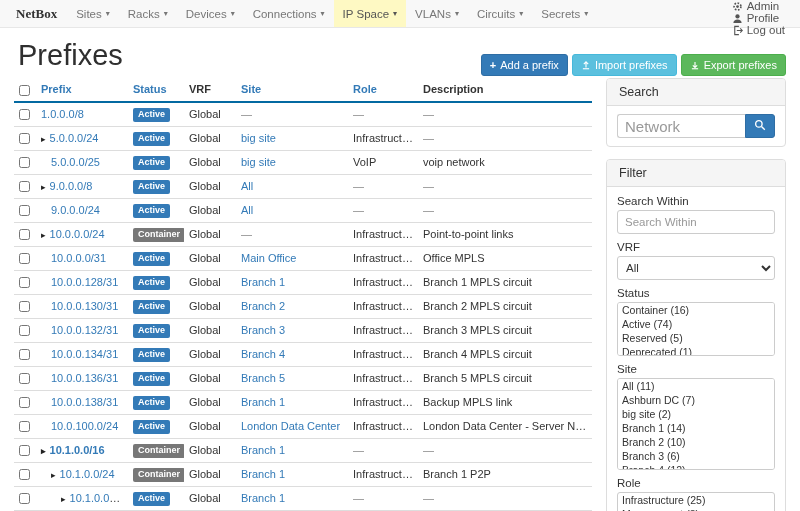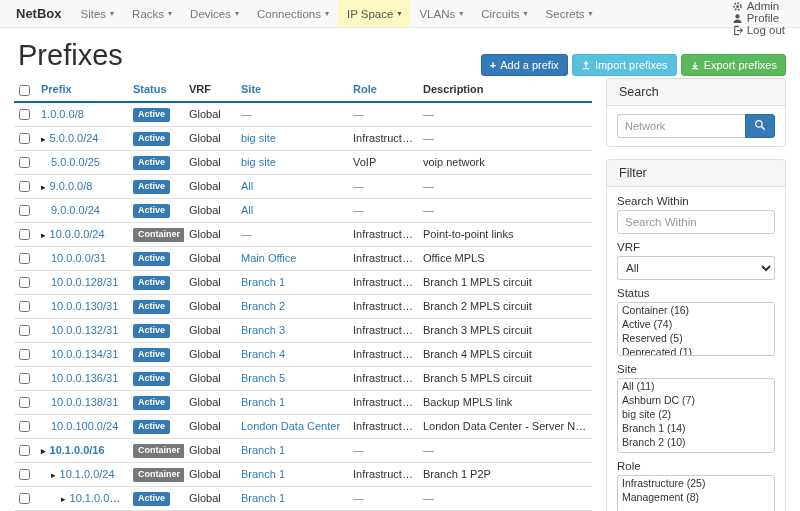--- a/index.html
+++ b/index.html
@@ -2,21 +2,21 @@
 <html><head>
 <meta charset="utf-8">
 <style>
   * { box-sizing: border-box; margin: 0; padding: 0; }
   html,body { background:#fff; }
   body { font-family: "Liberation Sans", sans-serif; color:#333; }
   .app { width:800px; height:511px; overflow:hidden; background:#fff; position:relative; }
 
   
   .navbar { height:28px; background:#f8f8f8; border-bottom:1px solid #e7e7e7; display:flex; align-items:stretch; padding:0 6px; }
-  .brand { display:flex; align-items:center; padding:0 10px; font-size:13px; font-weight:bold; color:#333; text-decoration:none; cursor:pointer; }
+  .brand { display:flex; align-items:center; padding:0 10px; font-size:13px; font-weight:bold; color:#333; text-decoration:none; cursor:pointer;font-family:Liberation Serif, serif; }
   .nav-main, .nav-right { display:flex; list-style:none; align-items:stretch; }
   .nav-main li, .nav-right li { display:flex; align-items:stretch; cursor:pointer; }
   .nav-main a, .nav-right a { display:flex; align-items:center; padding:0 9px; font-size:11.5px; color:#777; text-decoration:none; gap:4px; }
   .nav-main li.active a { background:#fef9c3; color:#555; }
   .caret { font-size:8px; color:inherit; }
   .nav-right { margin-left:auto;flex-direction:column; }
   .nav-right a { color:#555; }
   .nic { display:inline-flex; align-items:center; }
 
   
@@ -51,21 +51,21 @@
   .rcaret { font-size:9px; color:#222; margin-right:4px; }
   .label { display:inline-block; font-size:9px; font-weight:bold; color:#fff; padding:2px 5px 3px; border-radius:2px; line-height:1; }
   .dash { color:#888; }
 
   
   .sidebar { width:180px; flex:none; }
   .panel { border:1px solid #ddd; border-radius:4px; margin-bottom:12px; background:#fff; }
   .panel-heading { background:#f5f5f5; border-bottom:1px solid #ddd; padding:6px 12px; font-size:12.5px; color:#333; border-radius:3px 3px 0 0; }
   .panel-body { padding:8px 10px; }
   .input-group { display:flex; }
-  .input-group input { flex:1; min-width:0; height:24px; border:1px solid #ccc; border-right:none; border-radius:3px 0 0 3px; padding:0 7px; font-size:11px; font-family:inherit; color:#555; }
+  .input-group input { flex:1; min-width:0; height:24px; border:1px solid #ccc; border-right:none; border-radius:3px 0 0 3px; padding:0 7px; font-size:15px; font-family:inherit; color:#555; }
   .input-group input::placeholder { color:#999; }
   .search-btn { width:30px; height:24px; background:#337ab7; border:1px solid #2e6da4; border-radius:0 3px 3px 0; display:flex; align-items:center; justify-content:center; cursor:pointer; }
   .flabel { display:block; font-size:11.5px; color:#333; margin:7px 0 3px; }
   .flabel.first { margin-top:0; }
   .finput { width:100%; height:24px; border:1px solid #ccc; border-radius:3px; padding:0 7px; font-size:11.5px; font-family:inherit; color:#555; }
   .finput::placeholder { color:#999; }
   .fselect { width:100%; height:24px; border:1px solid #ccc; border-radius:3px; font-size:11.5px; font-family:inherit; color:#333; background:#fff; padding:0 4px; }
   .listbox { width:100%; border:1px solid #ccc; border-radius:3px; background:#fff; overflow-y:auto; overflow-x:hidden; }
   .listbox .opt { font-size:10.5px; line-height:12px; padding:1px 4px; color:#333; white-space:nowrap; cursor:default; }
 </style>
@@ -402,21 +402,21 @@
 
             <label class="flabel">Status</label>
             <div class="listbox" id="status-listbox" style="height:54px">
                 <div class="opt">Container (16)</div>
                 <div class="opt">Active (74)</div>
                 <div class="opt">Reserved (5)</div>
                 <div class="opt">Deprecated (1)</div>
               </div>
 
             <label class="flabel">Site</label>
-            <div class="listbox" id="site-listbox" style="height:75px">
+            <div class="listbox" id="site-listbox" style="height:92px">
                 <div class="opt">All (11)</div>
                 <div class="opt">Ashburn DC (7)</div>
                 <div class="opt">big site (2)</div>
                 <div class="opt">Branch 1 (14)</div>
                 <div class="opt">Branch 2 (10)</div>
                 <div class="opt">Branch 3 (6)</div>
                 <div class="opt">Branch 4 (12)</div>
               </div>
 
             <label class="flabel">Role</label>

